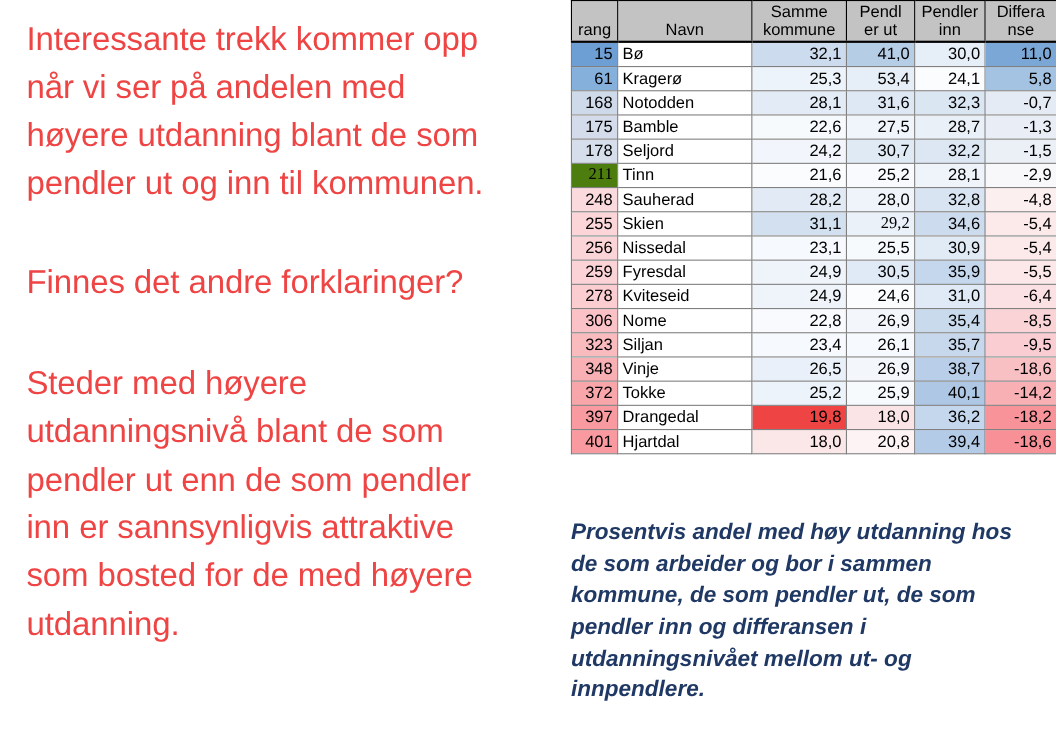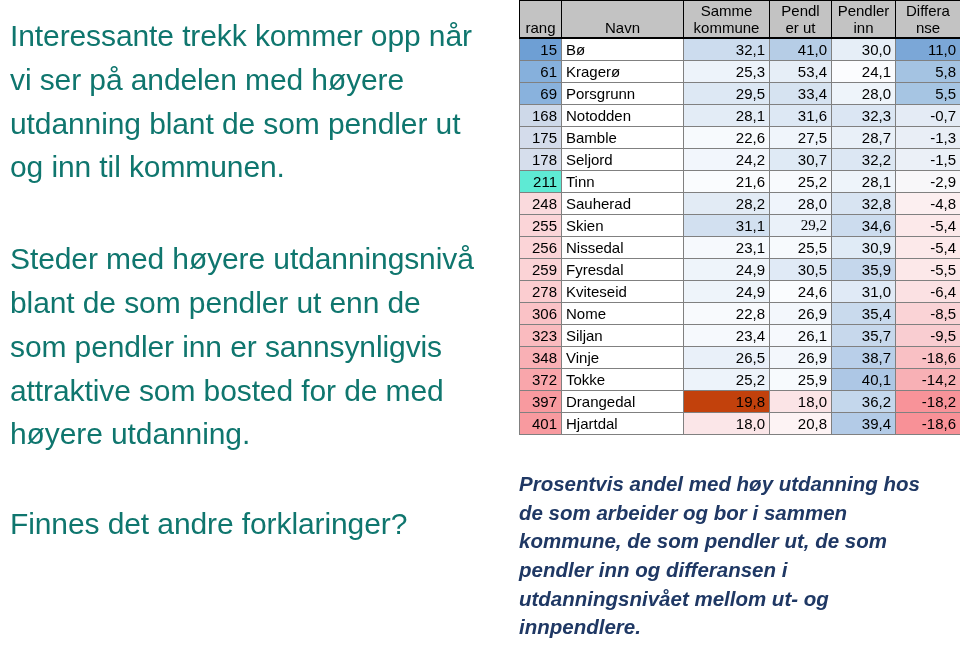--- a/index.html
+++ b/index.html
@@ -21,23 +21,23 @@
     left: 0px;
     top: 0px;
     width: 500px;
     height: 668px;
     box-sizing: border-box;
     padding: 6px 14px 0 6px;
   }
   .para {
     font-size: 30px;
     line-height: 1.46;
-    color: #0f766e;
+    color: #ef4444;
     letter-spacing: -0.1px;
-    margin: 4px;
+    margin: 18px;
   }
   #para-1 { margin-top: 8px; }
   #para-2 { margin-top: 48px; }
   #para-3 { margin-top: 46px; }
 
   
   #right-pane {
     position: absolute;
     left: 519px;
     top: 0px;
@@ -105,22 +105,22 @@
     font-weight: bold;
     color: #1F3864;
     font-family: "Liberation Sans", sans-serif;
   }
 </style>
 </head>
 <body>
 
 <div id="left-pane">
   <p class="para" id="para-1">Interessante trekk kommer opp når vi ser på andelen med høyere utdanning blant de som pendler ut og inn til kommunen.</p>
+  <p class="para" id="para-3">Finnes det andre forklaringer?</p>
   <p class="para" id="para-2">Steder med høyere utdanningsnivå blant de som pendler ut enn de som pendler inn er sannsynligvis attraktive som bosted for de med høyere utdanning.</p>
-  <p class="para" id="para-3">Finnes det andre forklaringer?</p>
 </div>
 
 <div id="right-pane">
   <table id="pendler-table">
     <colgroup>
       <col class="c-rang">
         <col class="c-navn">
         <col class="c-samme">
       <col class="c-ut">
         <col class="c-inn">
@@ -165,28 +165,20 @@
         </tr>
         <tr>
           <td class="rang" style="background: rgb(134, 176, 220);">61</td>
           <td class="navn">Kragerø</td>
           <td class="num" style="background: rgb(237, 243, 250);">25,3</td>
           <td class="num" style="background: rgb(230, 238, 247);">53,4</td>
           <td class="num" style="background: rgb(251, 252, 254);">24,1</td>
           <td class="num" style="background: rgb(164, 195, 226);">5,8</td>
         </tr>
         <tr>
-          <td class="rang" style="background: rgb(137, 178, 221);">69</td>
-          <td class="navn">Porsgrunn</td>
-          <td class="num" style="background: rgb(221, 232, 244);">29,5</td>
-          <td class="num" style="background: rgb(214, 227, 241);">33,4</td>
-          <td class="num" style="background: rgb(238, 244, 250);">28,0</td>
-          <td class="num" style="background: rgb(166, 197, 227);">5,5</td>
-        </tr>
-        <tr>
           <td class="rang" style="background: rgb(206, 217, 233);">168</td>
           <td class="navn">Notodden</td>
           <td class="num" style="background: rgb(227, 236, 246);">28,1</td>
           <td class="num" style="background: rgb(221, 232, 244);">31,6</td>
           <td class="num" style="background: rgb(219, 230, 243);">32,3</td>
           <td class="num" style="background: rgb(228, 235, 245);">-0,7</td>
         </tr>
         <tr>
           <td class="rang" style="background: rgb(212, 220, 235);">175</td>
           <td class="navn">Bamble</td>
@@ -197,21 +189,21 @@
         </tr>
         <tr>
           <td class="rang" style="background: rgb(214, 222, 236);">178</td>
           <td class="navn">Seljord</td>
           <td class="num" style="background: rgb(242, 246, 252);">24,2</td>
           <td class="num" style="background: rgb(223, 234, 245);">30,7</td>
           <td class="num" style="background: rgb(220, 231, 243);">32,2</td>
           <td class="num" style="background: rgb(235, 240, 247);">-1,5</td>
         </tr>
         <tr>
-          <td class="rang" style="background: #5eead4;">211</td>
+          <td class="rang" style="background: #4d7c0f; font-family: Liberation Serif, serif;">211</td>
           <td class="navn">Tinn</td>
           <td class="num" style="background: rgb(250, 252, 254);">21,6</td>
           <td class="num" style="background: rgb(248, 250, 253);">25,2</td>
           <td class="num" style="background: rgb(238, 244, 250);">28,1</td>
           <td class="num" style="background: rgb(248, 247, 249);">-2,9</td>
         </tr>
         <tr>
           <td class="rang" style="background: rgb(250, 218, 221);">248</td>
           <td class="navn">Sauherad</td>
           <td class="num" style="background: rgb(226, 235, 245);">28,2</td>
@@ -279,21 +271,21 @@
           <td class="rang" style="background: rgb(249, 166, 171);">372</td>
           <td class="navn">Tokke</td>
           <td class="num" style="background: rgb(237, 243, 250);">25,2</td>
           <td class="num" style="background: rgb(247, 250, 253);">25,9</td>
           <td class="num" style="background: rgb(173, 199, 229);">40,1</td>
           <td class="num" style="background: rgb(248, 176, 181);">-14,2</td>
         </tr>
         <tr>
           <td class="rang" style="background: rgb(248, 154, 159);">397</td>
           <td class="navn">Drangedal</td>
-          <td class="num" style="background: #c2410c;">19,8</td>
+          <td class="num" style="background: #ef4444;">19,8</td>
           <td class="num" style="background: rgb(251, 228, 230);">18,0</td>
           <td class="num" style="background: rgb(196, 215, 236);">36,2</td>
           <td class="num" style="background: rgb(248, 147, 153);">-18,2</td>
         </tr>
         <tr>
           <td class="rang" style="background: rgb(248, 154, 159);">401</td>
           <td class="navn">Hjartdal</td>
           <td class="num" style="background: rgb(251, 230, 232);">18,0</td>
           <td class="num" style="background: rgb(253, 243, 244); text-align: right;">20,8</td>
           <td class="num" style="background: rgb(179, 203, 231);">39,4</td>

